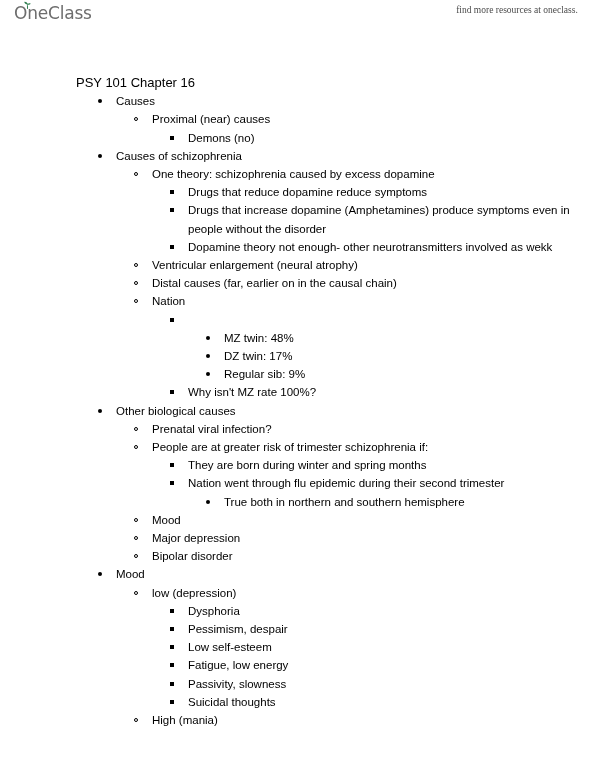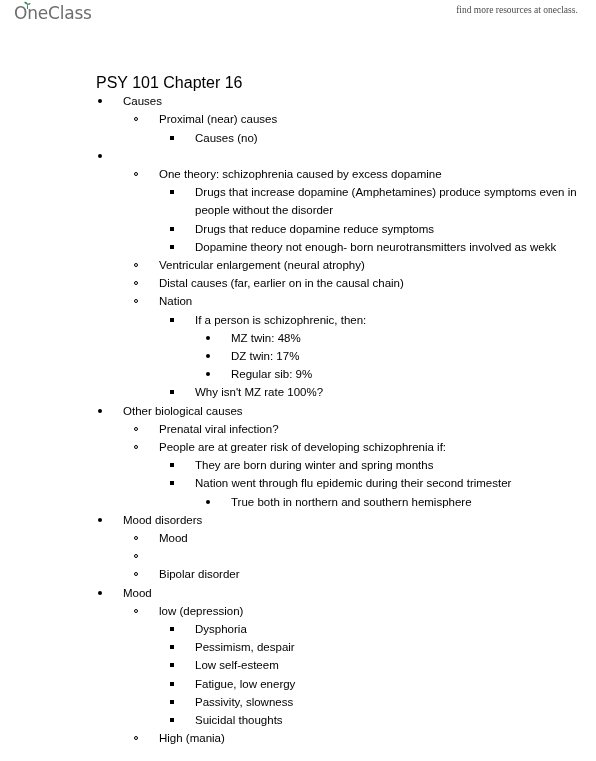--- a/index.html
+++ b/index.html
@@ -65,32 +65,31 @@
   }
 
   
   .notes {
     position: absolute;
     left: 0;
     top: 74px;
     width: 596px;
   }
   .doc-title {
-    font-size: 16px;
+    font-size: 13px;
     line-height: 18.2px;
-    margin-left: 96px;
+    margin-left: 76px;
     white-space: nowrap;
   }
 
   .outline-row {
     position: relative;
     font-size: 11.5px;
     line-height: 18.2px;
     min-height: 18.2px;
-    padding-left: 7px;
   }
   .outline-row .bullet {
     position: absolute;
     display: block;
   }
   .outline-row .row-text {
     display: block;
   }
 
   
@@ -157,56 +156,56 @@
       <div class="outline-row lvl-1">
         <span class="bullet bul-disc"></span>
         <span class="row-text">Causes</span>
       </div>
       <div class="outline-row lvl-2">
         <span class="bullet bul-circle"></span>
         <span class="row-text">Proximal (near) causes</span>
       </div>
       <div class="outline-row lvl-3">
         <span class="bullet bul-square"></span>
-        <span class="row-text">Causes (no)</span>
-      </div>
-      <div class="outline-row lvl-1">
-        <span class="bullet bul-disc"></span>
+        <span class="row-text">Demons (no)</span>
+      </div>
+      <div class="outline-row lvl-1">
+        <span class="bullet bul-disc"></span>
+        <span class="row-text">Causes of schizophrenia</span>
       </div>
       <div class="outline-row lvl-2">
         <span class="bullet bul-circle"></span>
         <span class="row-text">One theory: schizophrenia caused by excess dopamine</span>
       </div>
       <div class="outline-row lvl-3">
         <span class="bullet bul-square"></span>
+        <span class="row-text">Drugs that reduce dopamine reduce symptoms</span>
+      </div>
+      <div class="outline-row lvl-3">
+        <span class="bullet bul-square"></span>
         <span class="row-text">Drugs that increase dopamine (Amphetamines) produce symptoms even in people without the disorder</span>
       </div>
       <div class="outline-row lvl-3">
         <span class="bullet bul-square"></span>
-        <span class="row-text">Drugs that reduce dopamine reduce symptoms</span>
-      </div>
-      <div class="outline-row lvl-3">
-        <span class="bullet bul-square"></span>
-        <span class="row-text">Dopamine theory not enough- born neurotransmitters involved as wekk</span>
+        <span class="row-text">Dopamine theory not enough- other neurotransmitters involved as wekk</span>
       </div>
       <div class="outline-row lvl-2">
         <span class="bullet bul-circle"></span>
         <span class="row-text">Ventricular enlargement (neural atrophy)</span>
       </div>
       <div class="outline-row lvl-2">
         <span class="bullet bul-circle"></span>
         <span class="row-text">Distal causes (far, earlier on in the causal chain)</span>
       </div>
       <div class="outline-row lvl-2">
         <span class="bullet bul-circle"></span>
         <span class="row-text">Nation</span>
       </div>
       <div class="outline-row lvl-3">
         <span class="bullet bul-square"></span>
-        <span class="row-text">If a person is schizophrenic, then:</span>
       </div>
       <div class="outline-row lvl-4">
         <span class="bullet bul-disc"></span>
         <span class="row-text">MZ twin: 48%</span>
       </div>
       <div class="outline-row lvl-4">
         <span class="bullet bul-disc"></span>
         <span class="row-text">DZ twin: 17%</span>
       </div>
       <div class="outline-row lvl-4">
@@ -220,44 +219,41 @@
       <div class="outline-row lvl-1">
         <span class="bullet bul-disc"></span>
         <span class="row-text">Other biological causes</span>
       </div>
       <div class="outline-row lvl-2">
         <span class="bullet bul-circle"></span>
         <span class="row-text">Prenatal viral infection?</span>
       </div>
       <div class="outline-row lvl-2">
         <span class="bullet bul-circle"></span>
-        <span class="row-text">People are at greater risk of developing schizophrenia if:</span>
+        <span class="row-text">People are at greater risk of trimester schizophrenia if:</span>
       </div>
       <div class="outline-row lvl-3">
         <span class="bullet bul-square"></span>
         <span class="row-text">They are born during winter and spring months</span>
       </div>
       <div class="outline-row lvl-3">
         <span class="bullet bul-square"></span>
         <span class="row-text">Nation went through flu epidemic during their second trimester</span>
       </div>
       <div class="outline-row lvl-4">
         <span class="bullet bul-disc"></span>
         <span class="row-text">True both in northern and southern hemisphere</span>
       </div>
-      <div class="outline-row lvl-1">
-        <span class="bullet bul-disc"></span>
-        <span class="row-text">Mood disorders</span>
-      </div>
       <div class="outline-row lvl-2">
         <span class="bullet bul-circle"></span>
         <span class="row-text">Mood</span>
       </div>
       <div class="outline-row lvl-2">
         <span class="bullet bul-circle"></span>
+        <span class="row-text">Major depression</span>
       </div>
       <div class="outline-row lvl-2">
         <span class="bullet bul-circle"></span>
         <span class="row-text">Bipolar disorder</span>
       </div>
       <div class="outline-row lvl-1">
         <span class="bullet bul-disc"></span>
         <span class="row-text">Mood</span>
       </div>
       <div class="outline-row lvl-2">

